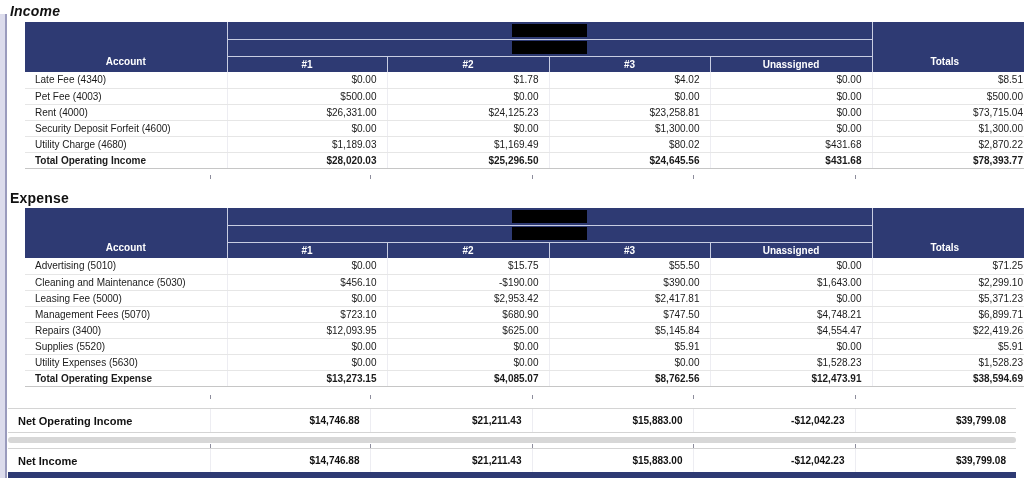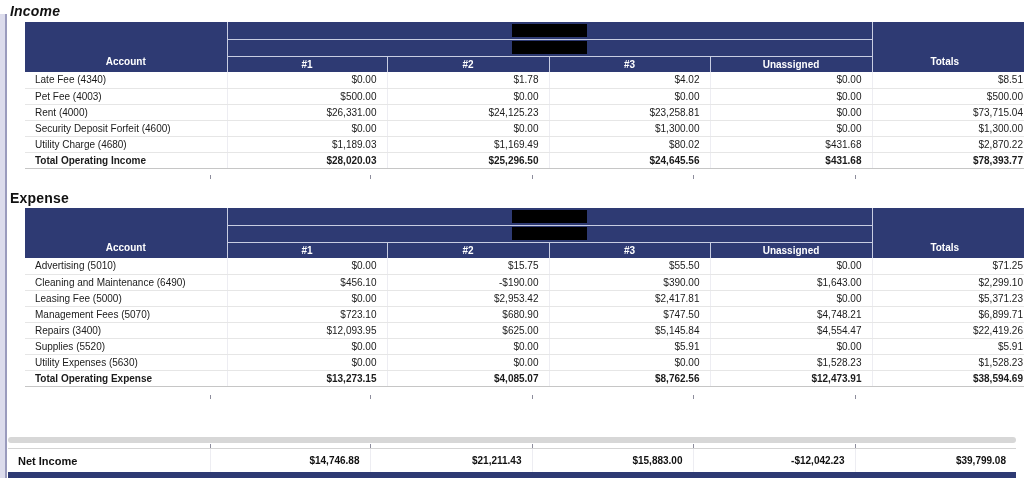--- a/index.html
+++ b/index.html
@@ -165,21 +165,21 @@
     <tbody>
         <tr>
           <td>Advertising (5010)</td>
           <td class="num">$0.00</td>
           <td class="num">$15.75</td>
           <td class="num">$55.50</td>
           <td class="num">$0.00</td>
           <td class="num">$71.25</td>
         </tr>
         <tr>
-          <td>Cleaning and Maintenance (6490)</td>
+          <td>Cleaning and Maintenance (5030)</td>
           <td class="num">$456.10</td>
           <td class="num">-$190.00</td>
           <td class="num">$390.00</td>
           <td class="num">$1,643.00</td>
           <td class="num">$2,299.10</td>
         </tr>
         <tr>
           <td>Leasing Fee (5000)</td>
           <td class="num">$0.00</td>
           <td class="num">$2,953.42</td>
@@ -231,20 +231,40 @@
   </table>
 
   <div class="stub-row" style="top:395px;height:4px;">
     <div class="stub" style="left:202px;height:4px;"></div>
       <div class="stub" style="left:362px;height:4px;"></div>
     <div class="stub" style="left:524px;height:4px;"></div>
       <div class="stub" style="left:685px;height:4px;"></div>
     <div class="stub" style="left:847px;height:4px;"></div>
   </div>
 
+  <table class="netrow" style="top:408px;">
+    <colgroup>
+      <col style="width:202px">
+        <col style="width:160px">
+        <col style="width:162px">
+      <col style="width:161px">
+        <col style="width:162px">
+        <col style="width:161px">
+    </colgroup>
+    <tbody>
+      <tr>
+        <td class="lbl">Net Operating Income</td>
+        <td class="num">$14,746.88</td>
+        <td class="num">$21,211.43</td>
+        <td class="num">$15,883.00</td>
+        <td class="num">-$12,042.23</td>
+        <td class="num">$39,799.08</td>
+      </tr>
+    </tbody>
+  </table>
 
   <div class="divider" style="top:437px;"></div>
 
   <div class="stub-row" style="top:444px;height:4px;">
     <div class="stub" style="left:202px;height:4px;"></div>
       <div class="stub" style="left:362px;height:4px;"></div>
     <div class="stub" style="left:524px;height:4px;"></div>
       <div class="stub" style="left:685px;height:4px;"></div>
     <div class="stub" style="left:847px;height:4px;"></div>
   </div>

